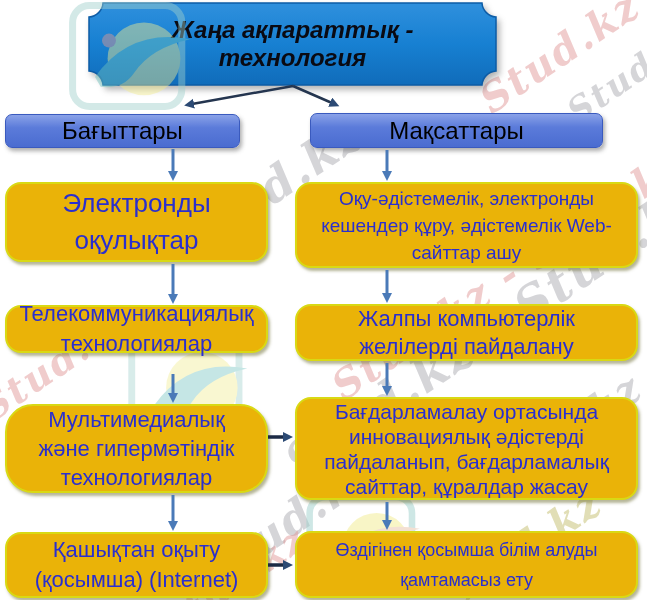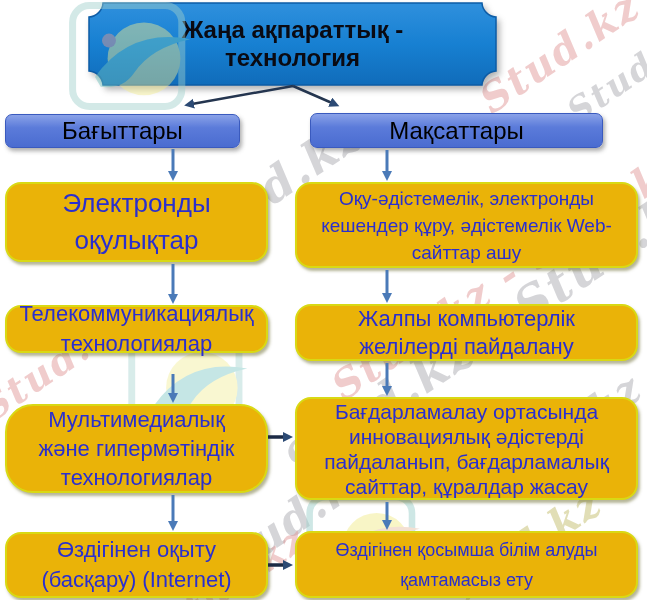--- a/index.html
+++ b/index.html
@@ -7,21 +7,21 @@
     width:647px;height:600px;position:relative;overflow:hidden;
     background:#ffffff;font-family:"Liberation Sans",sans-serif;
   }
   
   .banner{position:absolute;left:88px;top:2px;width:409px;height:84px;z-index:2;
           filter:drop-shadow(3px 4px 3px rgba(40,40,40,.35));}
   .banner svg{position:absolute;left:0;top:0;}
   .banner-text{
     position:absolute;inset:0;display:flex;flex-direction:column;
     align-items:center;justify-content:center;
-    font-size:24px;font-weight:bold;color:#0a0a12;line-height:28px;text-align:center;
+    font-size:24px;font-weight:bold;color:#0a0a12;line-height:28px;text-align:center;font-style:italic;
   }
   
   .hbox{
     position:absolute;z-index:2;box-sizing:border-box;
     background:linear-gradient(#8aa2e8 0%,#5b7bda 40%,#4a6cd0 100%);
     border:1px solid #3a5abe;border-radius:7px;
     display:flex;align-items:center;justify-content:center;
     color:#000;font-size:24px;box-shadow:2px 3px 4px rgba(70,70,70,.45);
   }
   .hbox-left{left:5px;top:114px;width:235px;height:34px;}
@@ -113,21 +113,21 @@
 <div class="ybox l1">
   <span>Электронды оқулықтар</span>
 </div>
 <div class="ybox l2">
   <span>Телекоммуникациялық технологиялар</span>
 </div>
 <div class="ybox l3">
   <span>Мультимедиалық және гипермәтіндік технологиялар</span>
 </div>
 <div class="ybox l4">
-  <span>Өздігінен оқыту (басқару) (Internet)</span>
+  <span>Қашықтан оқыту (қосымша) (Internet)</span>
 </div>
 
 <div class="ybox r1">
   <span>Оқу-әдістемелік, электронды кешендер құру, әдістемелік Web-сайттар ашу</span>
 </div>
 <div class="ybox r2">
   <span>Жалпы компьютерлік желілерді пайдалану</span>
 </div>
 <div class="ybox r3">
   <span>Бағдарламалау ортасында инновациялық әдістерді пайдаланып, бағдарламалық сайттар, құралдар жасау</span>

